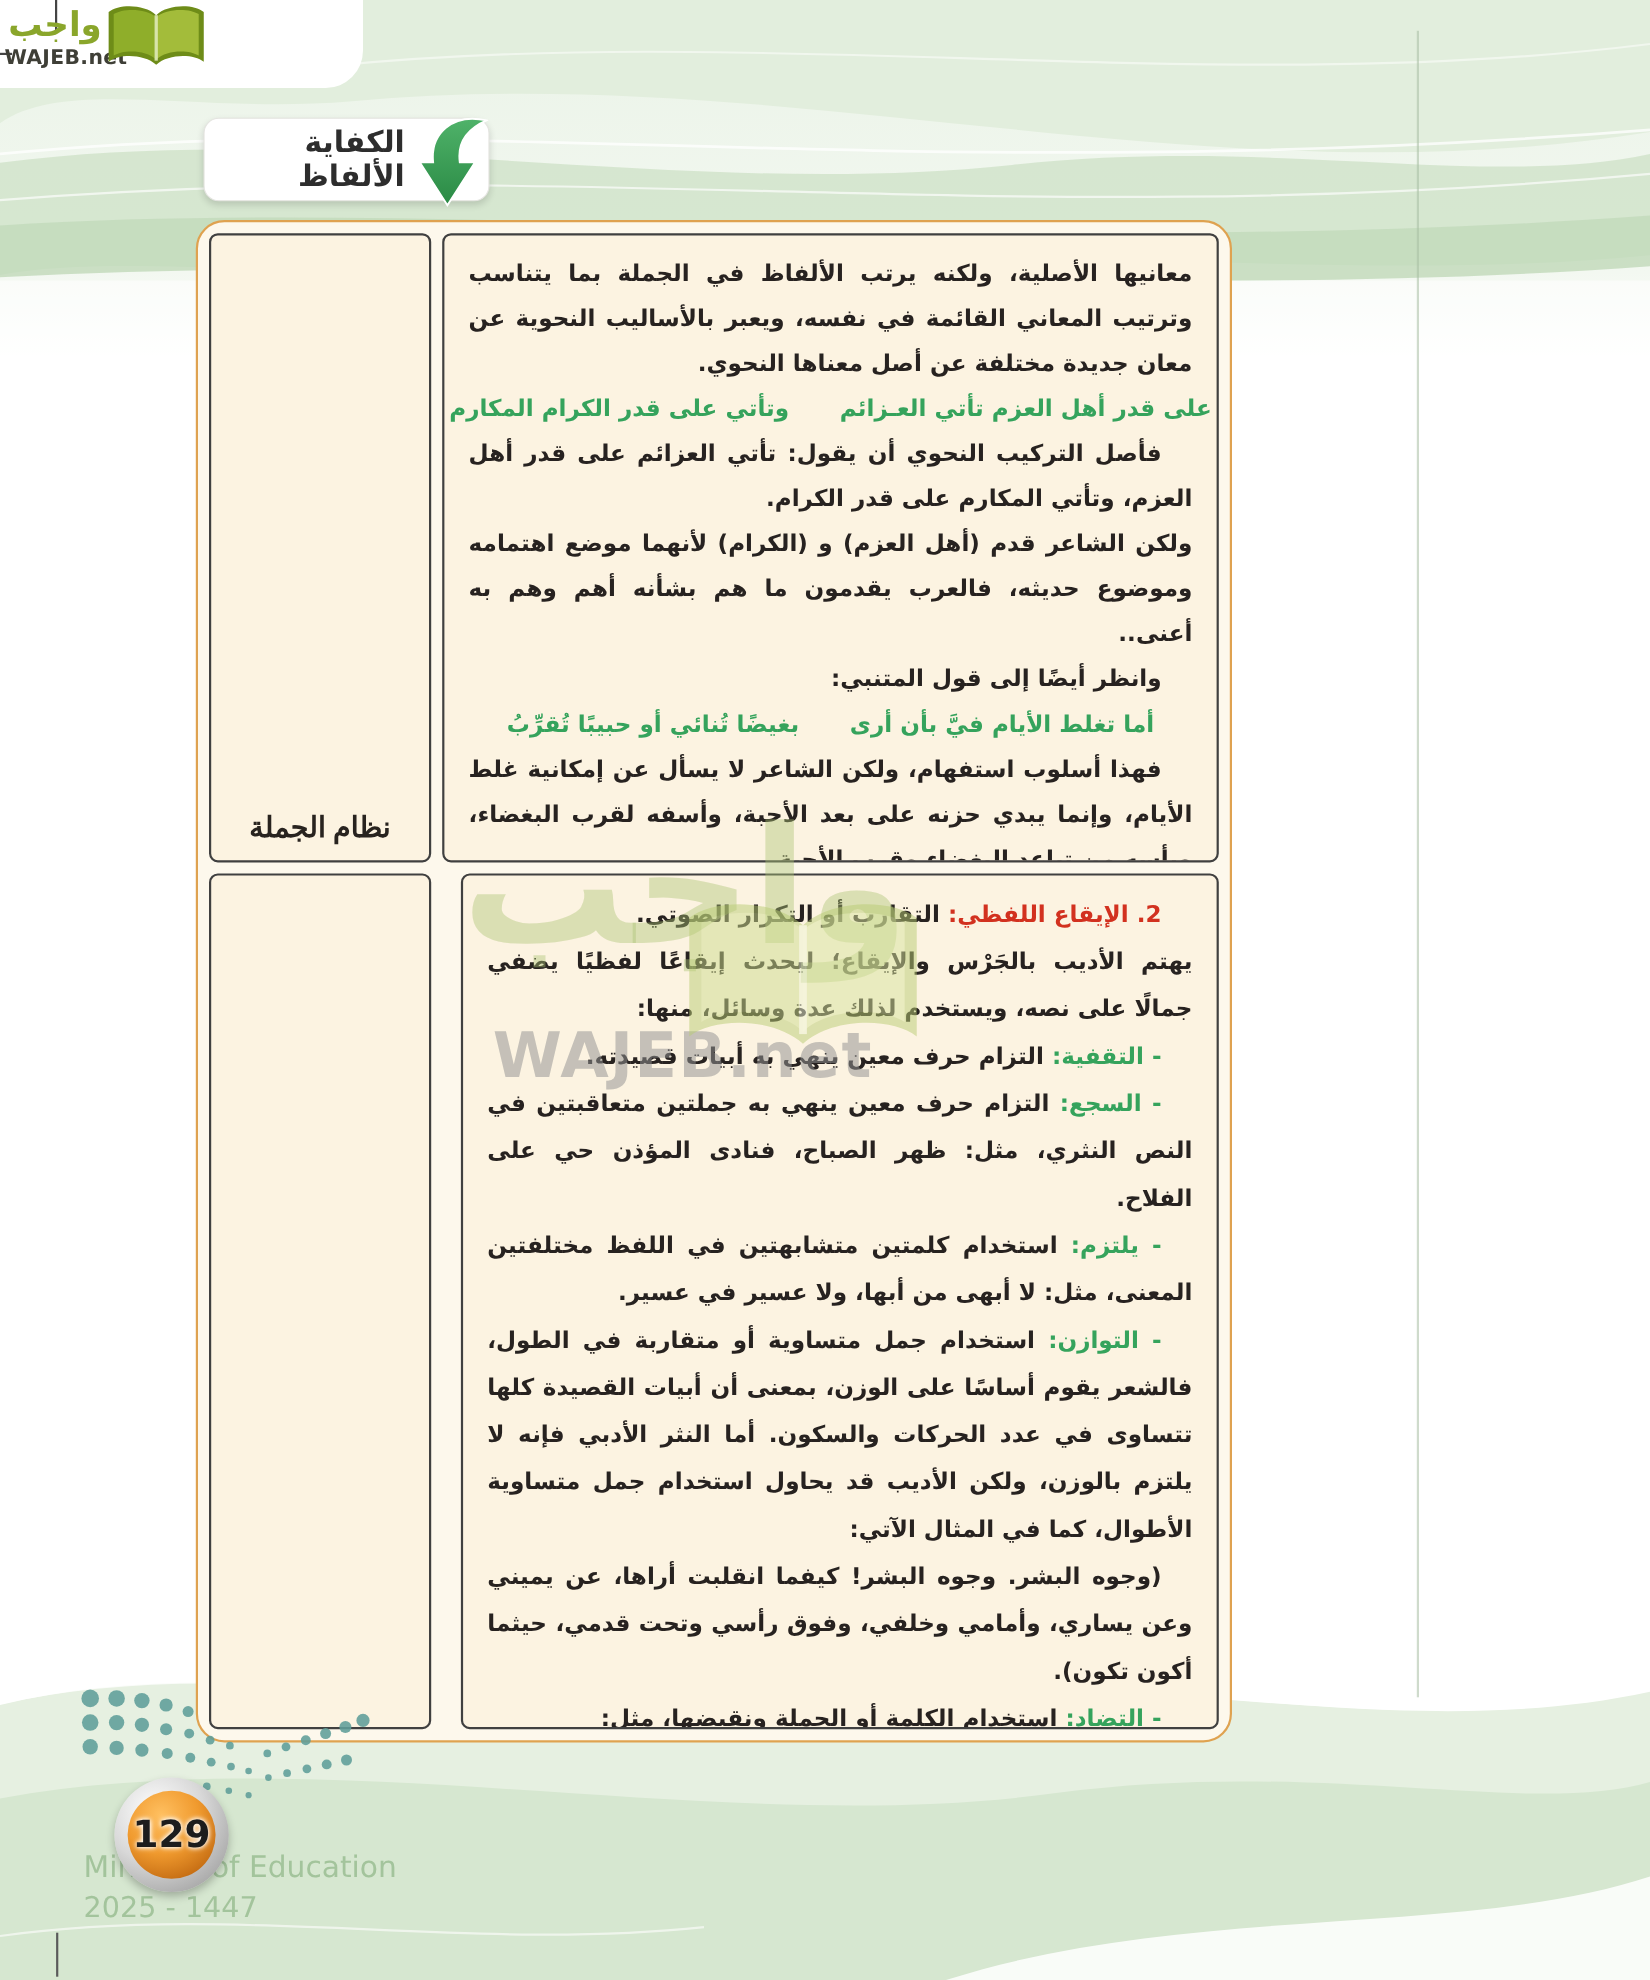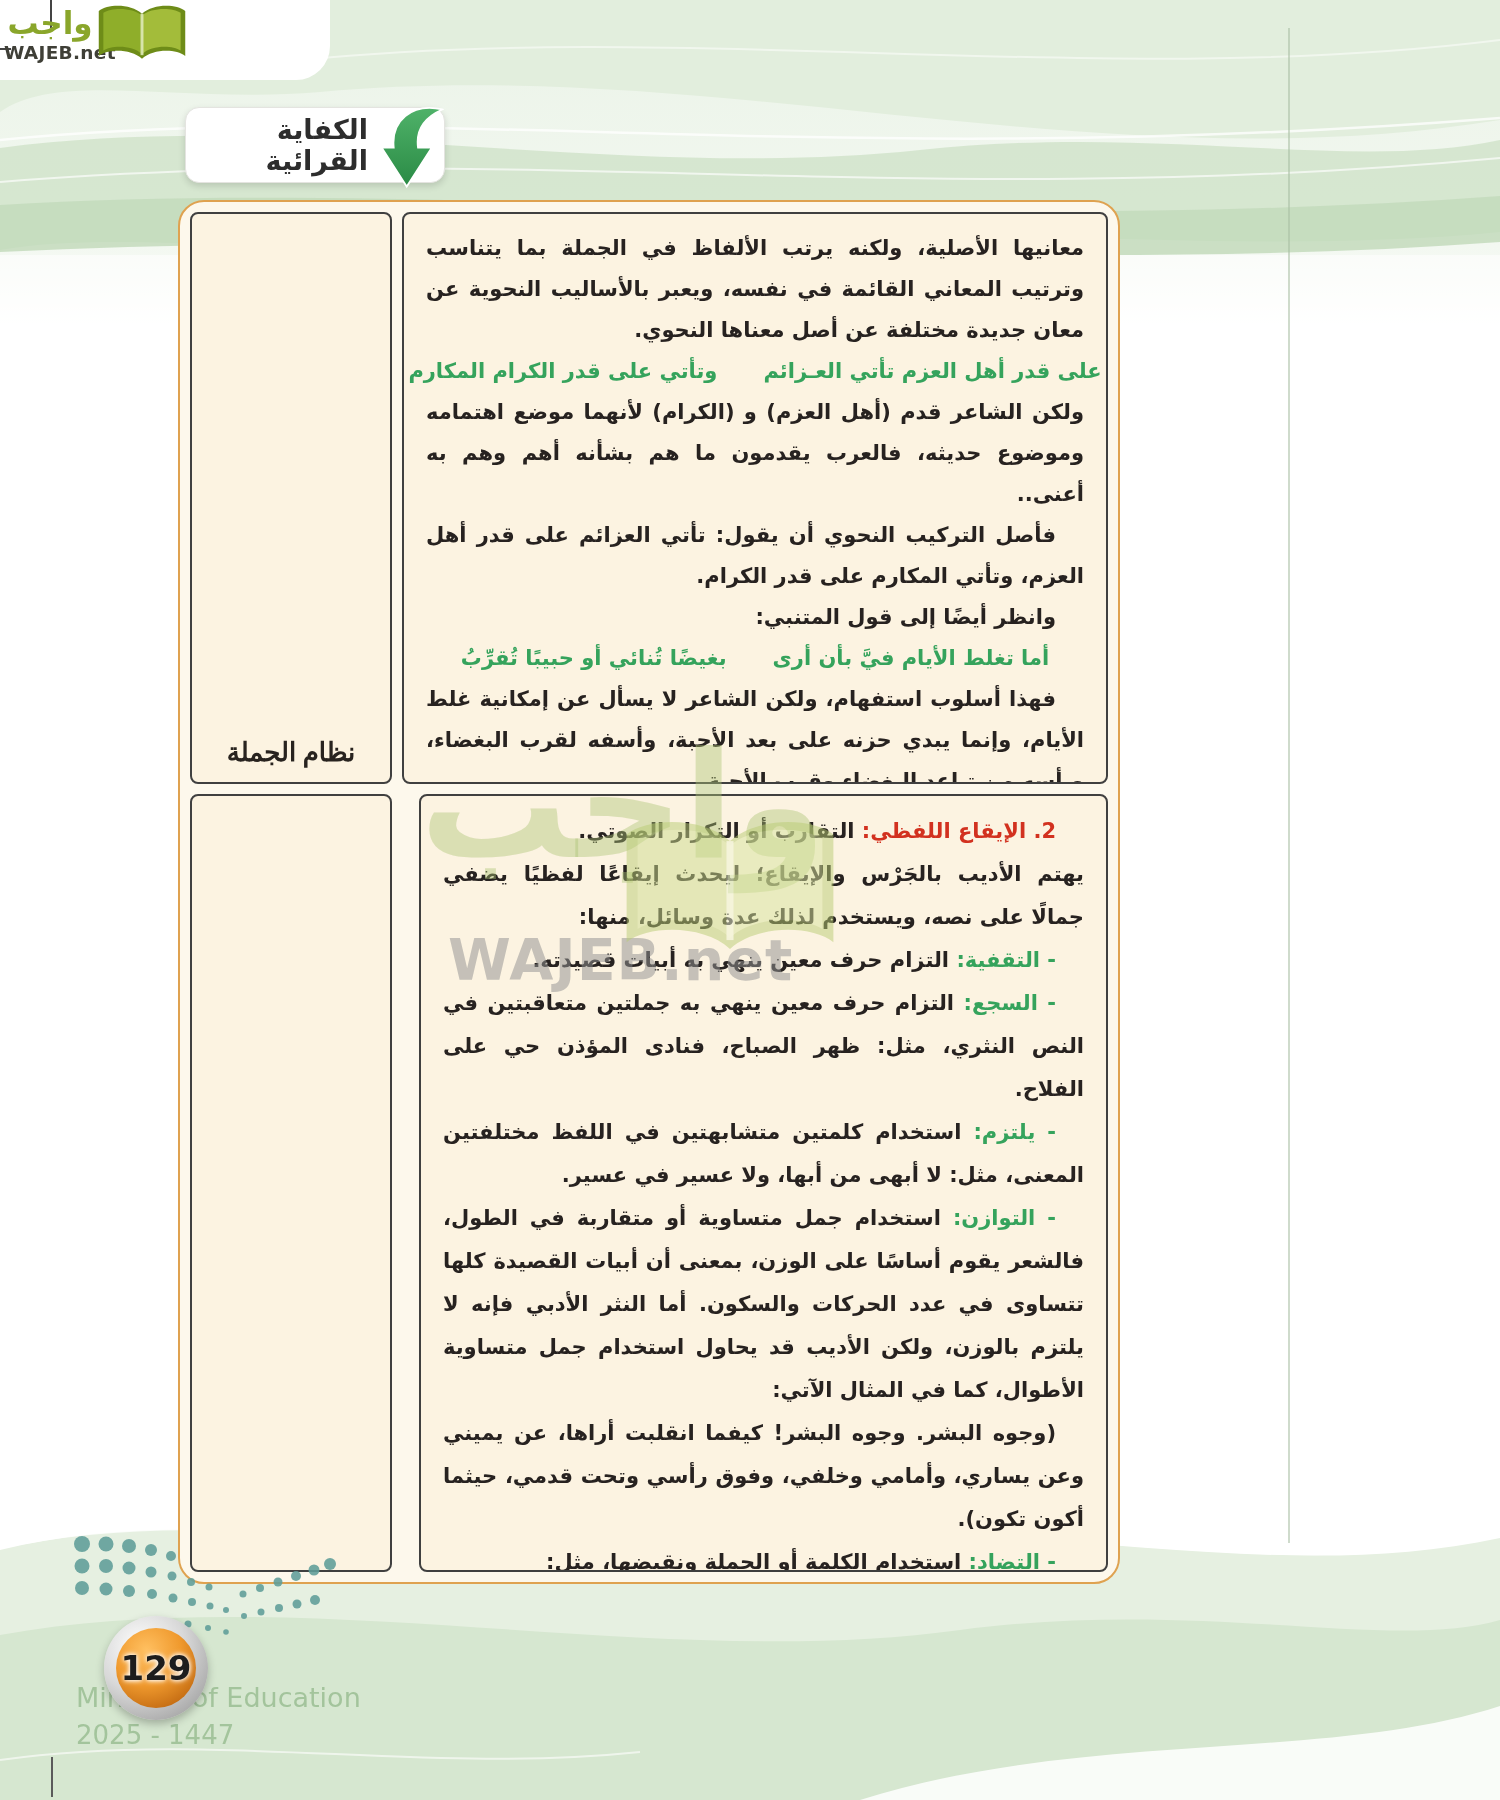--- a/index.html
+++ b/index.html
@@ -97,21 +97,21 @@
     <div class="en">WAJEB.net</div>
     <svg width="92" height="68" viewBox="0 0 100 72">
       <path d="M50,14 C38,3 13,3 3,11 L3,60 C13,52 38,52 50,63 C62,52 87,52 97,60 L97,11 C87,3 62,3 50,14 Z" fill="#6e8c18"></path>
       <path d="M50,16 C40,7 17,7 8,13 L8,54 C17,48 40,48 50,58 Z" fill="#8fae2a"></path>
       <path d="M50,16 C60,7 83,7 92,13 L92,54 C83,48 60,48 50,58 Z" fill="#a3bc3a"></path>
       <rect x="48.4" y="14" width="3.2" height="45" fill="#e3ecc0" opacity="0.85"></rect>
     </svg>
   </div>
 
   <div class="badge">
-    <div class="title">الكفاية القرائية</div>
+    <div class="title">الكفاية الألفاظ</div>
     <svg class="arrow" width="78" height="96" viewBox="0 0 90 105">
       <defs>
         <linearGradient id="gArrow" x1="0" y1="0" x2="0" y2="1">
           <stop offset="0" stop-color="#4fb269"></stop>
             <stop offset="1" stop-color="#2a8a45"></stop>
         </linearGradient>
       </defs>
       <path d="M88,8 C52,0 29,22 32,52 L18,52 L47,97 L76,52 L60,52 C57,30 70,16 88,8 Z" fill="url(#gArrow)" stroke="#ffffff" stroke-width="2"></path>
     </svg>
   </div>
@@ -121,22 +121,22 @@
     <div class="cell sidebar-r1">
       <div class="sidebar-label">نظام الجملة</div>
     </div>
 
     <div class="cell main-text main-r1">
       <p class="para">معانيها الأصلية، ولكنه يرتب الألفاظ في الجملة بما يتناسب وترتيب المعاني القائمة في نفسه، ويعبر بالأساليب النحوية عن معان جديدة مختلفة عن أصل معناها النحوي.</p>
       <p class="verse">
         <span>على قدر أهل العزم تأتي العـزائم</span>
         <span>وتأتي على قدر الكرام المكارم</span>
       </p>
+      <p class="para indent">فأصل التركيب النحوي أن يقول: تأتي العزائم على قدر أهل العزم، وتأتي المكارم على قدر الكرام.</p>
       <p class="para">ولكن الشاعر قدم (أهل العزم) و (الكرام) لأنهما موضع اهتمامه وموضوع حديثه، فالعرب يقدمون ما هم بشأنه أهم وهم به أعنى..</p>
-      <p class="para indent">فأصل التركيب النحوي أن يقول: تأتي العزائم على قدر أهل العزم، وتأتي المكارم على قدر الكرام.</p>
       <p class="para indent">وانظر أيضًا إلى قول المتنبي:</p>
       <p class="verse">
         <span>أما تغلط الأيام فيَّ بأن أرى</span>
         <span>بغيضًا تُنائي أو حبيبًا تُقرِّبُ</span>
       </p>
       <p class="para indent">فهذا أسلوب استفهام، ولكن الشاعر لا يسأل عن إمكانية غلط الأيام، وإنما يبدي حزنه على بعد الأحبة، وأسفه لقرب البغضاء، ويأسه من تباعد البغضاء وقرب الأحبة.</p>
 
     </div>
 
     <div class="cell"></div>

